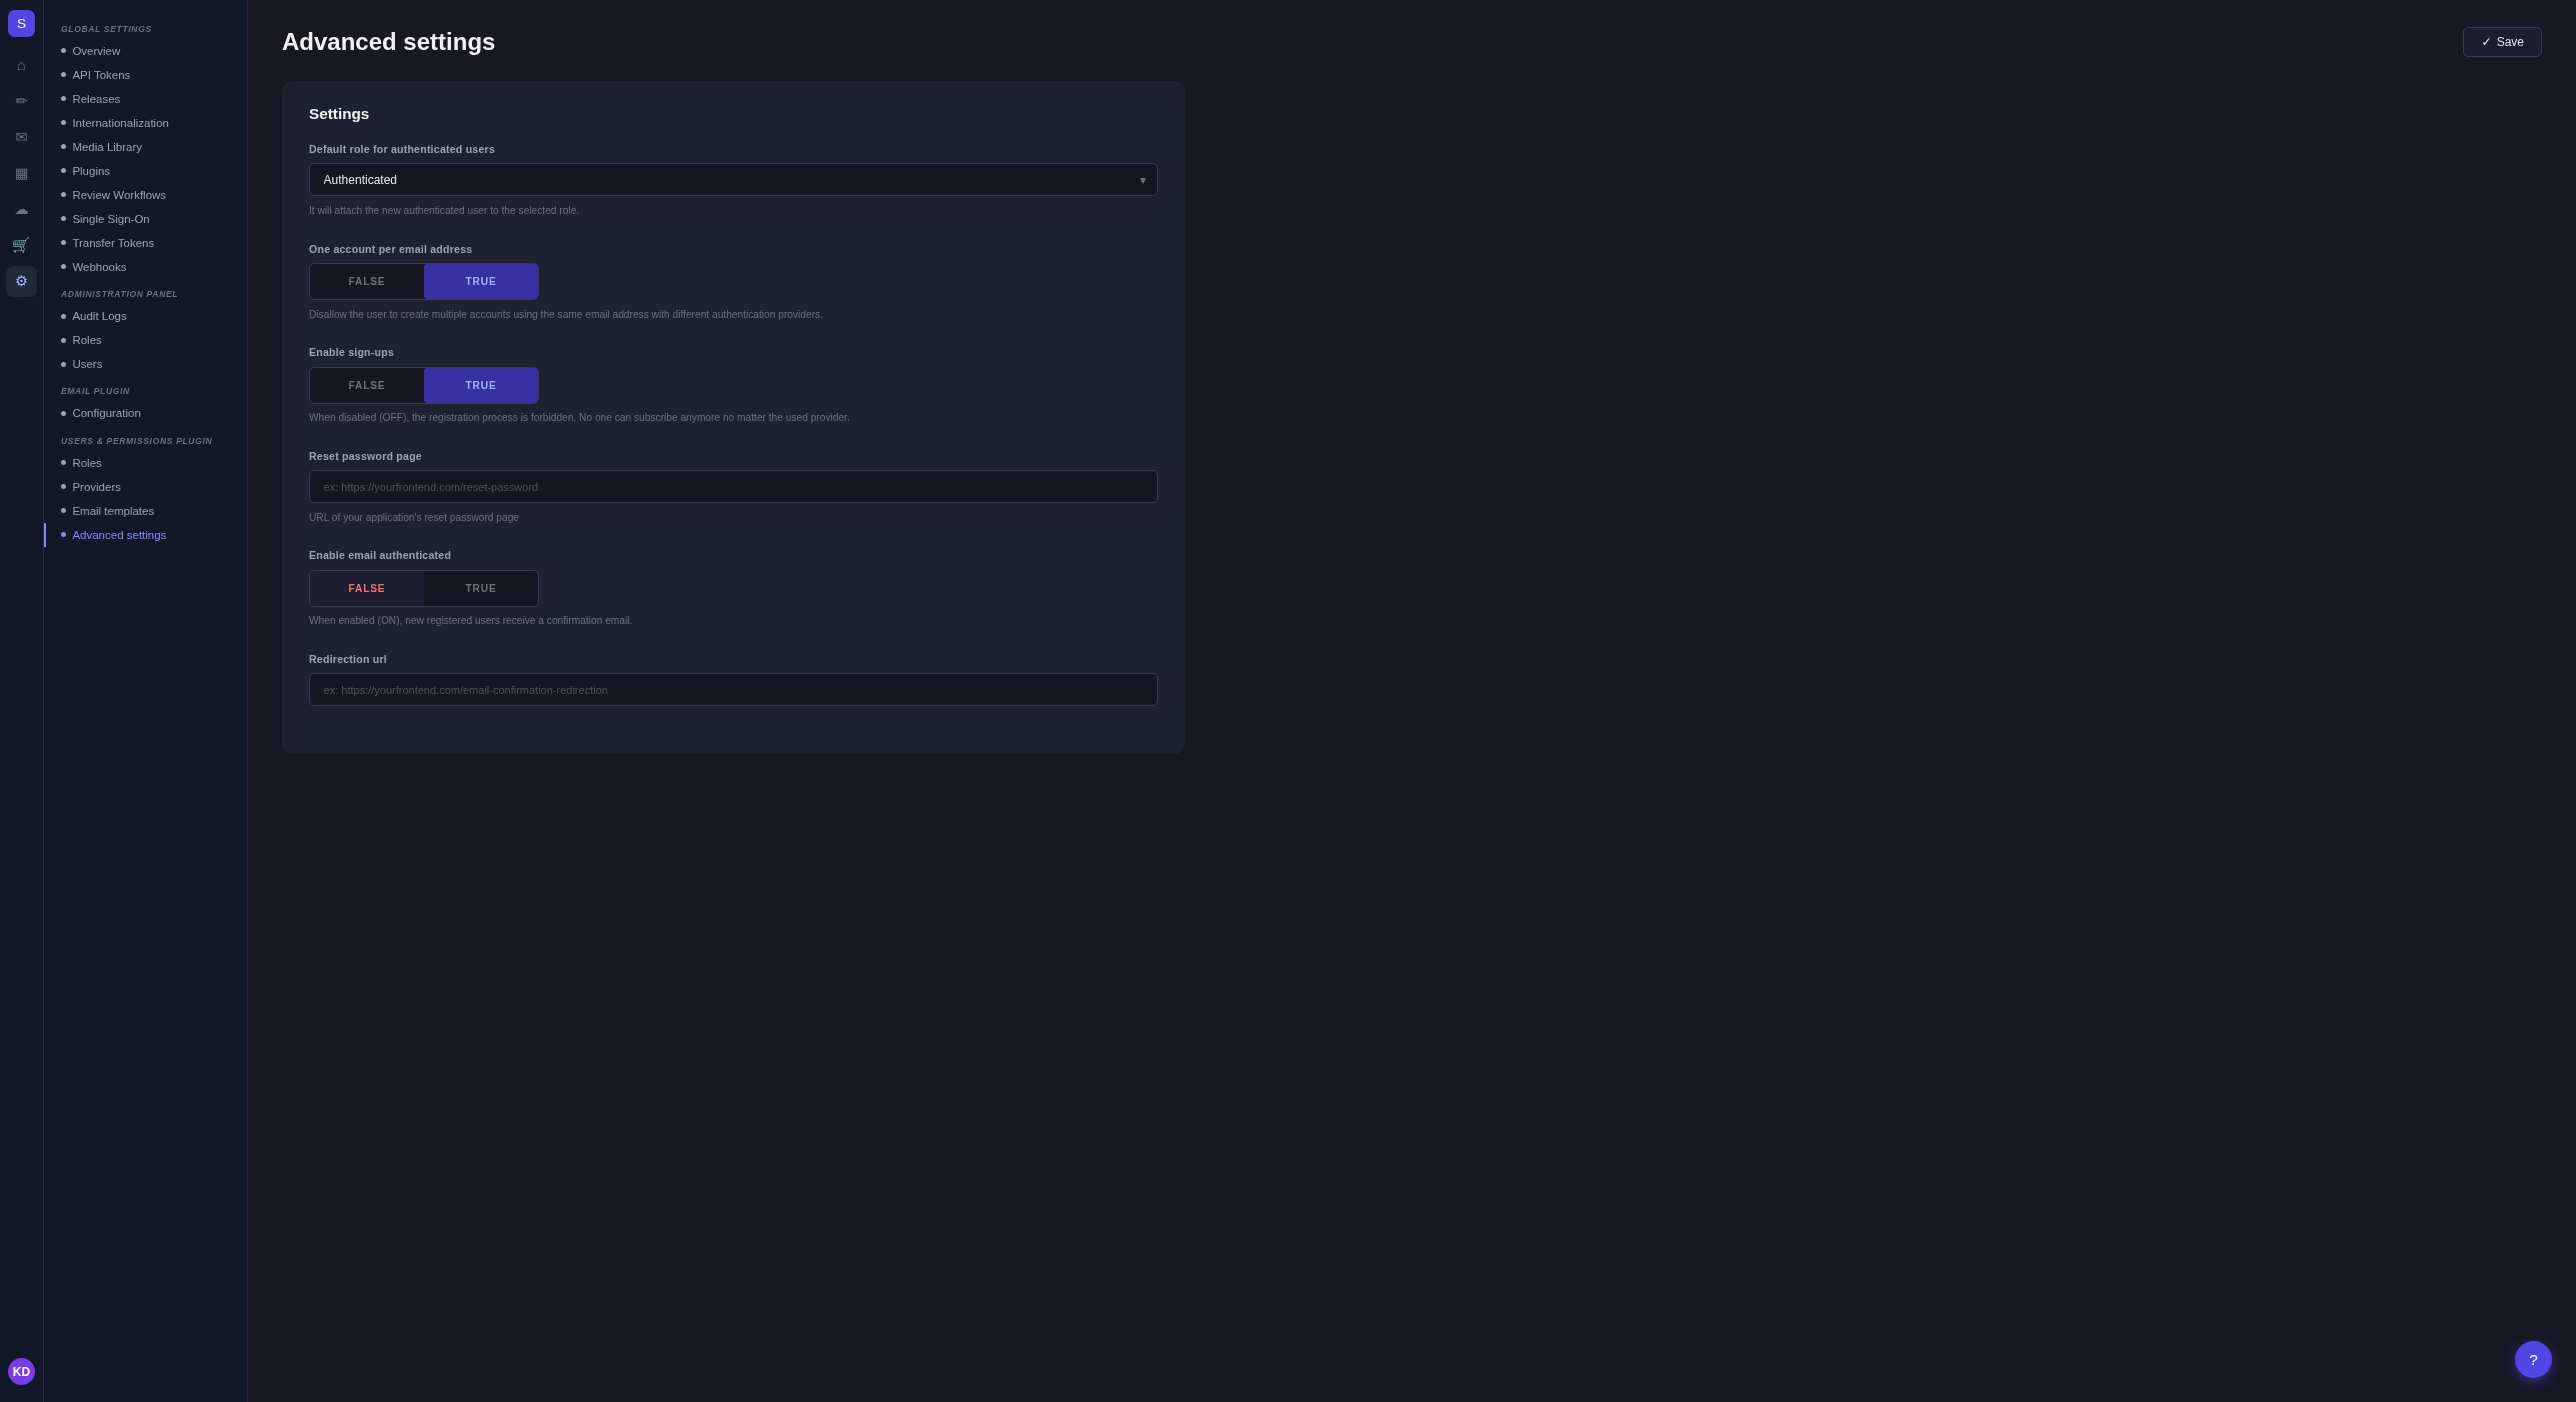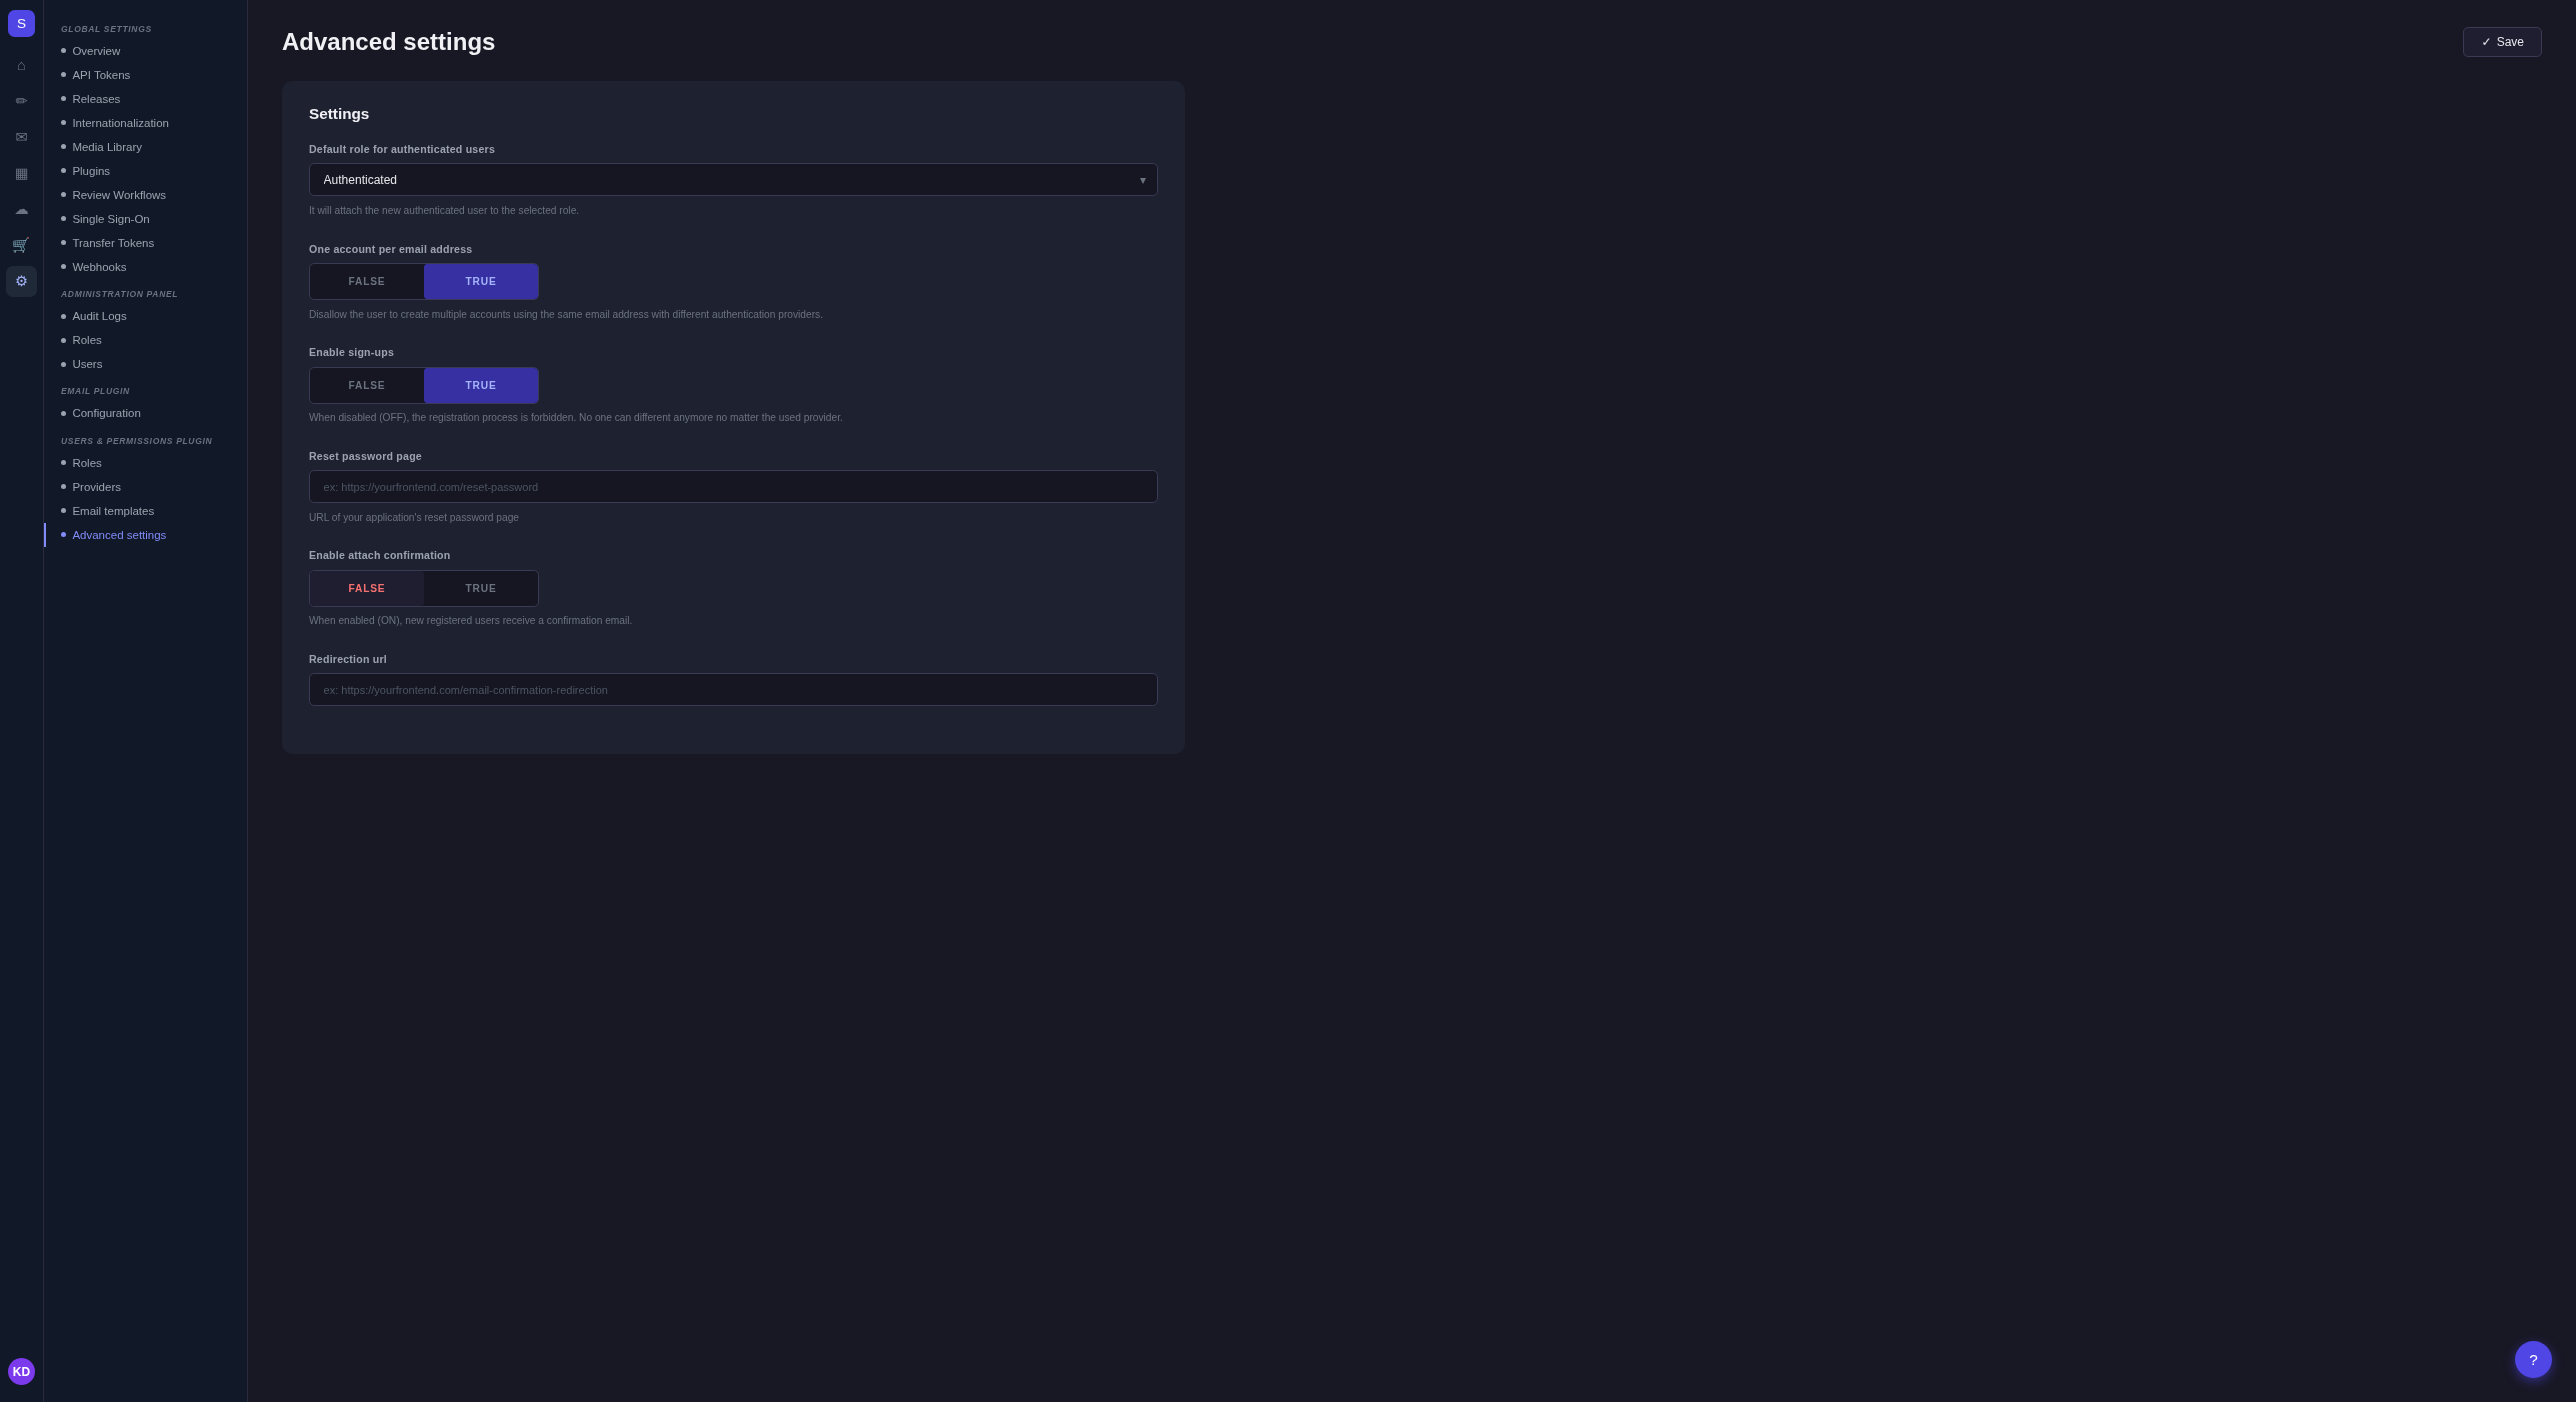--- a/index.html
+++ b/index.html
@@ -395,31 +395,31 @@
       </div>
       <div class="field-description">Disallow the user to create multiple accounts using the same email address with different authentication providers.</div>
     </div>
 
     <div class="field-group">
       <div class="field-label">Enable sign-ups</div>
       <div class="toggle-group">
         <button class="toggle-btn">FALSE</button>
         <button class="toggle-btn active-true">TRUE</button>
       </div>
-      <div class="field-description">When disabled (OFF), the registration process is forbidden. No one can different anymore no matter the used provider.</div>
+      <div class="field-description">When disabled (OFF), the registration process is forbidden. No one can subscribe anymore no matter the used provider.</div>
     </div>
 
     <div class="field-group">
       <div class="field-label">Reset password page</div>
       <input type="text" class="text-input" placeholder="ex: https://yourfrontend.com/reset-password" style="">
       <div class="field-description">URL of your application's reset password page</div>
     </div>
 
     <div class="field-group">
-      <div class="field-label">Enable attach confirmation</div>
+      <div class="field-label">Enable email authenticated</div>
       <div class="toggle-group">
         <button class="toggle-btn active-false">FALSE</button>
         <button class="toggle-btn">TRUE</button>
       </div>
       <div class="field-description">When enabled (ON), new registered users receive a confirmation email.</div>
     </div>
 
     <div class="field-group">
       <div class="field-label">Redirection url</div>
       <input type="text" class="text-input" placeholder="ex: https://yourfrontend.com/email-confirmation-redirection" style="">

